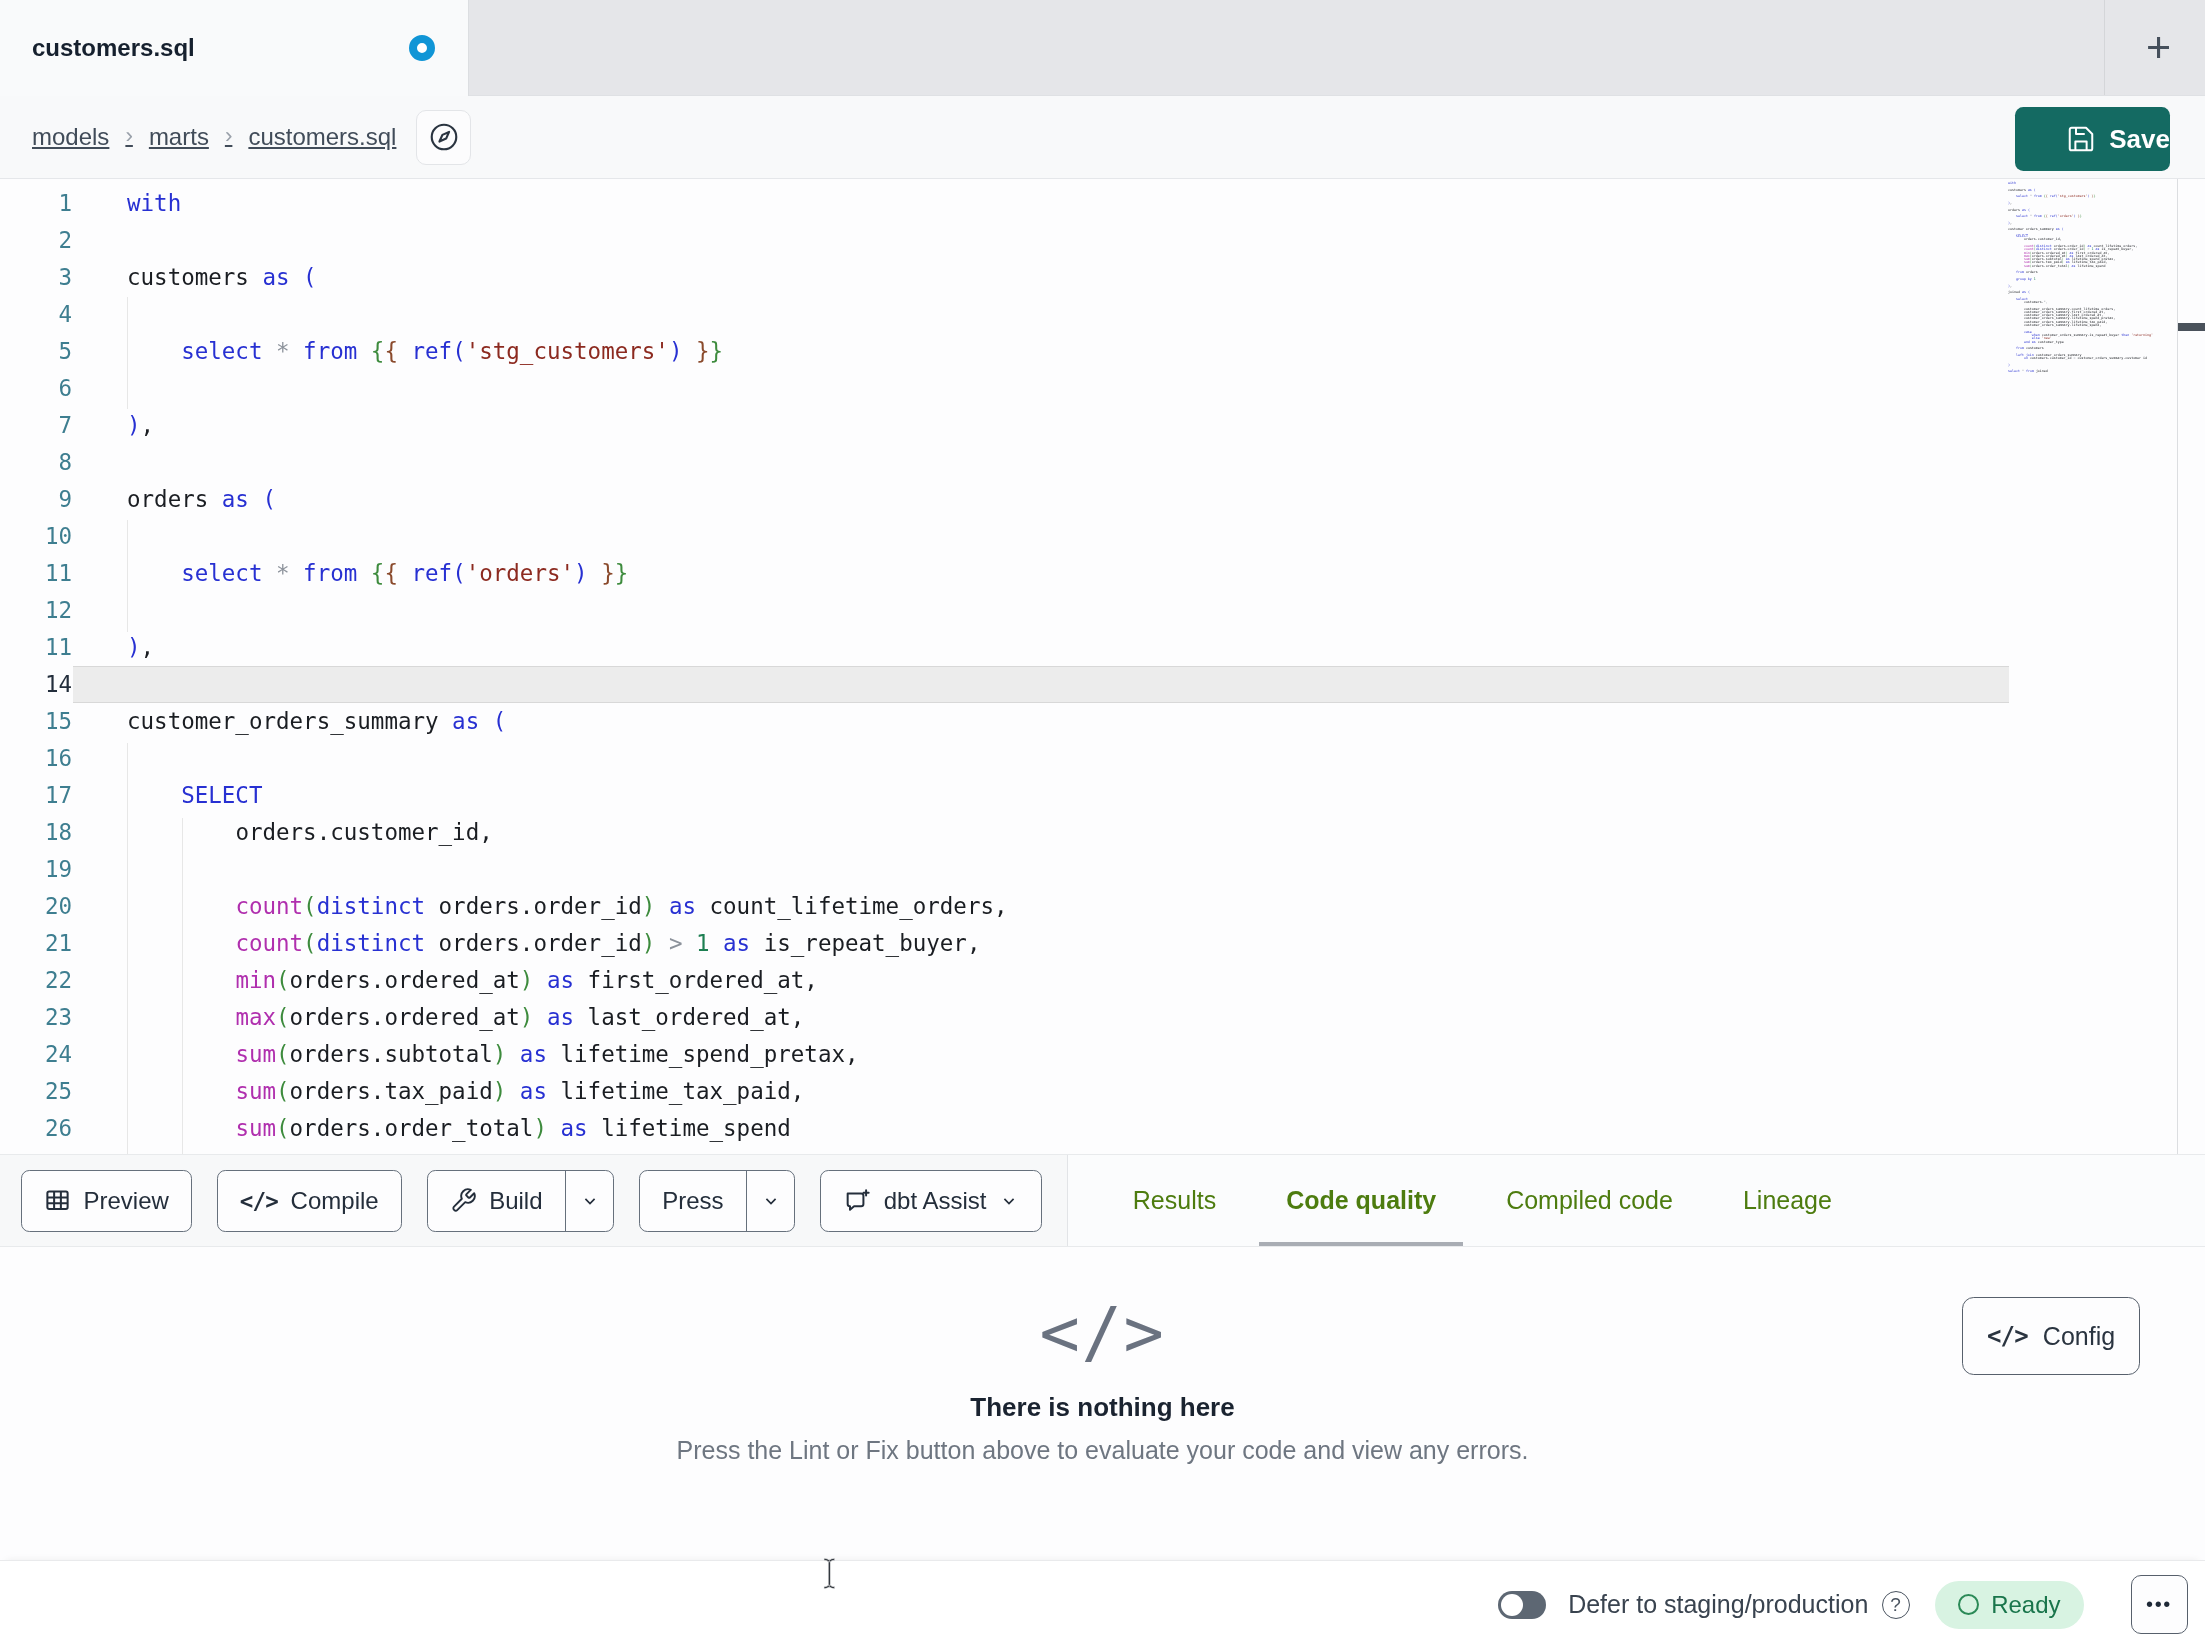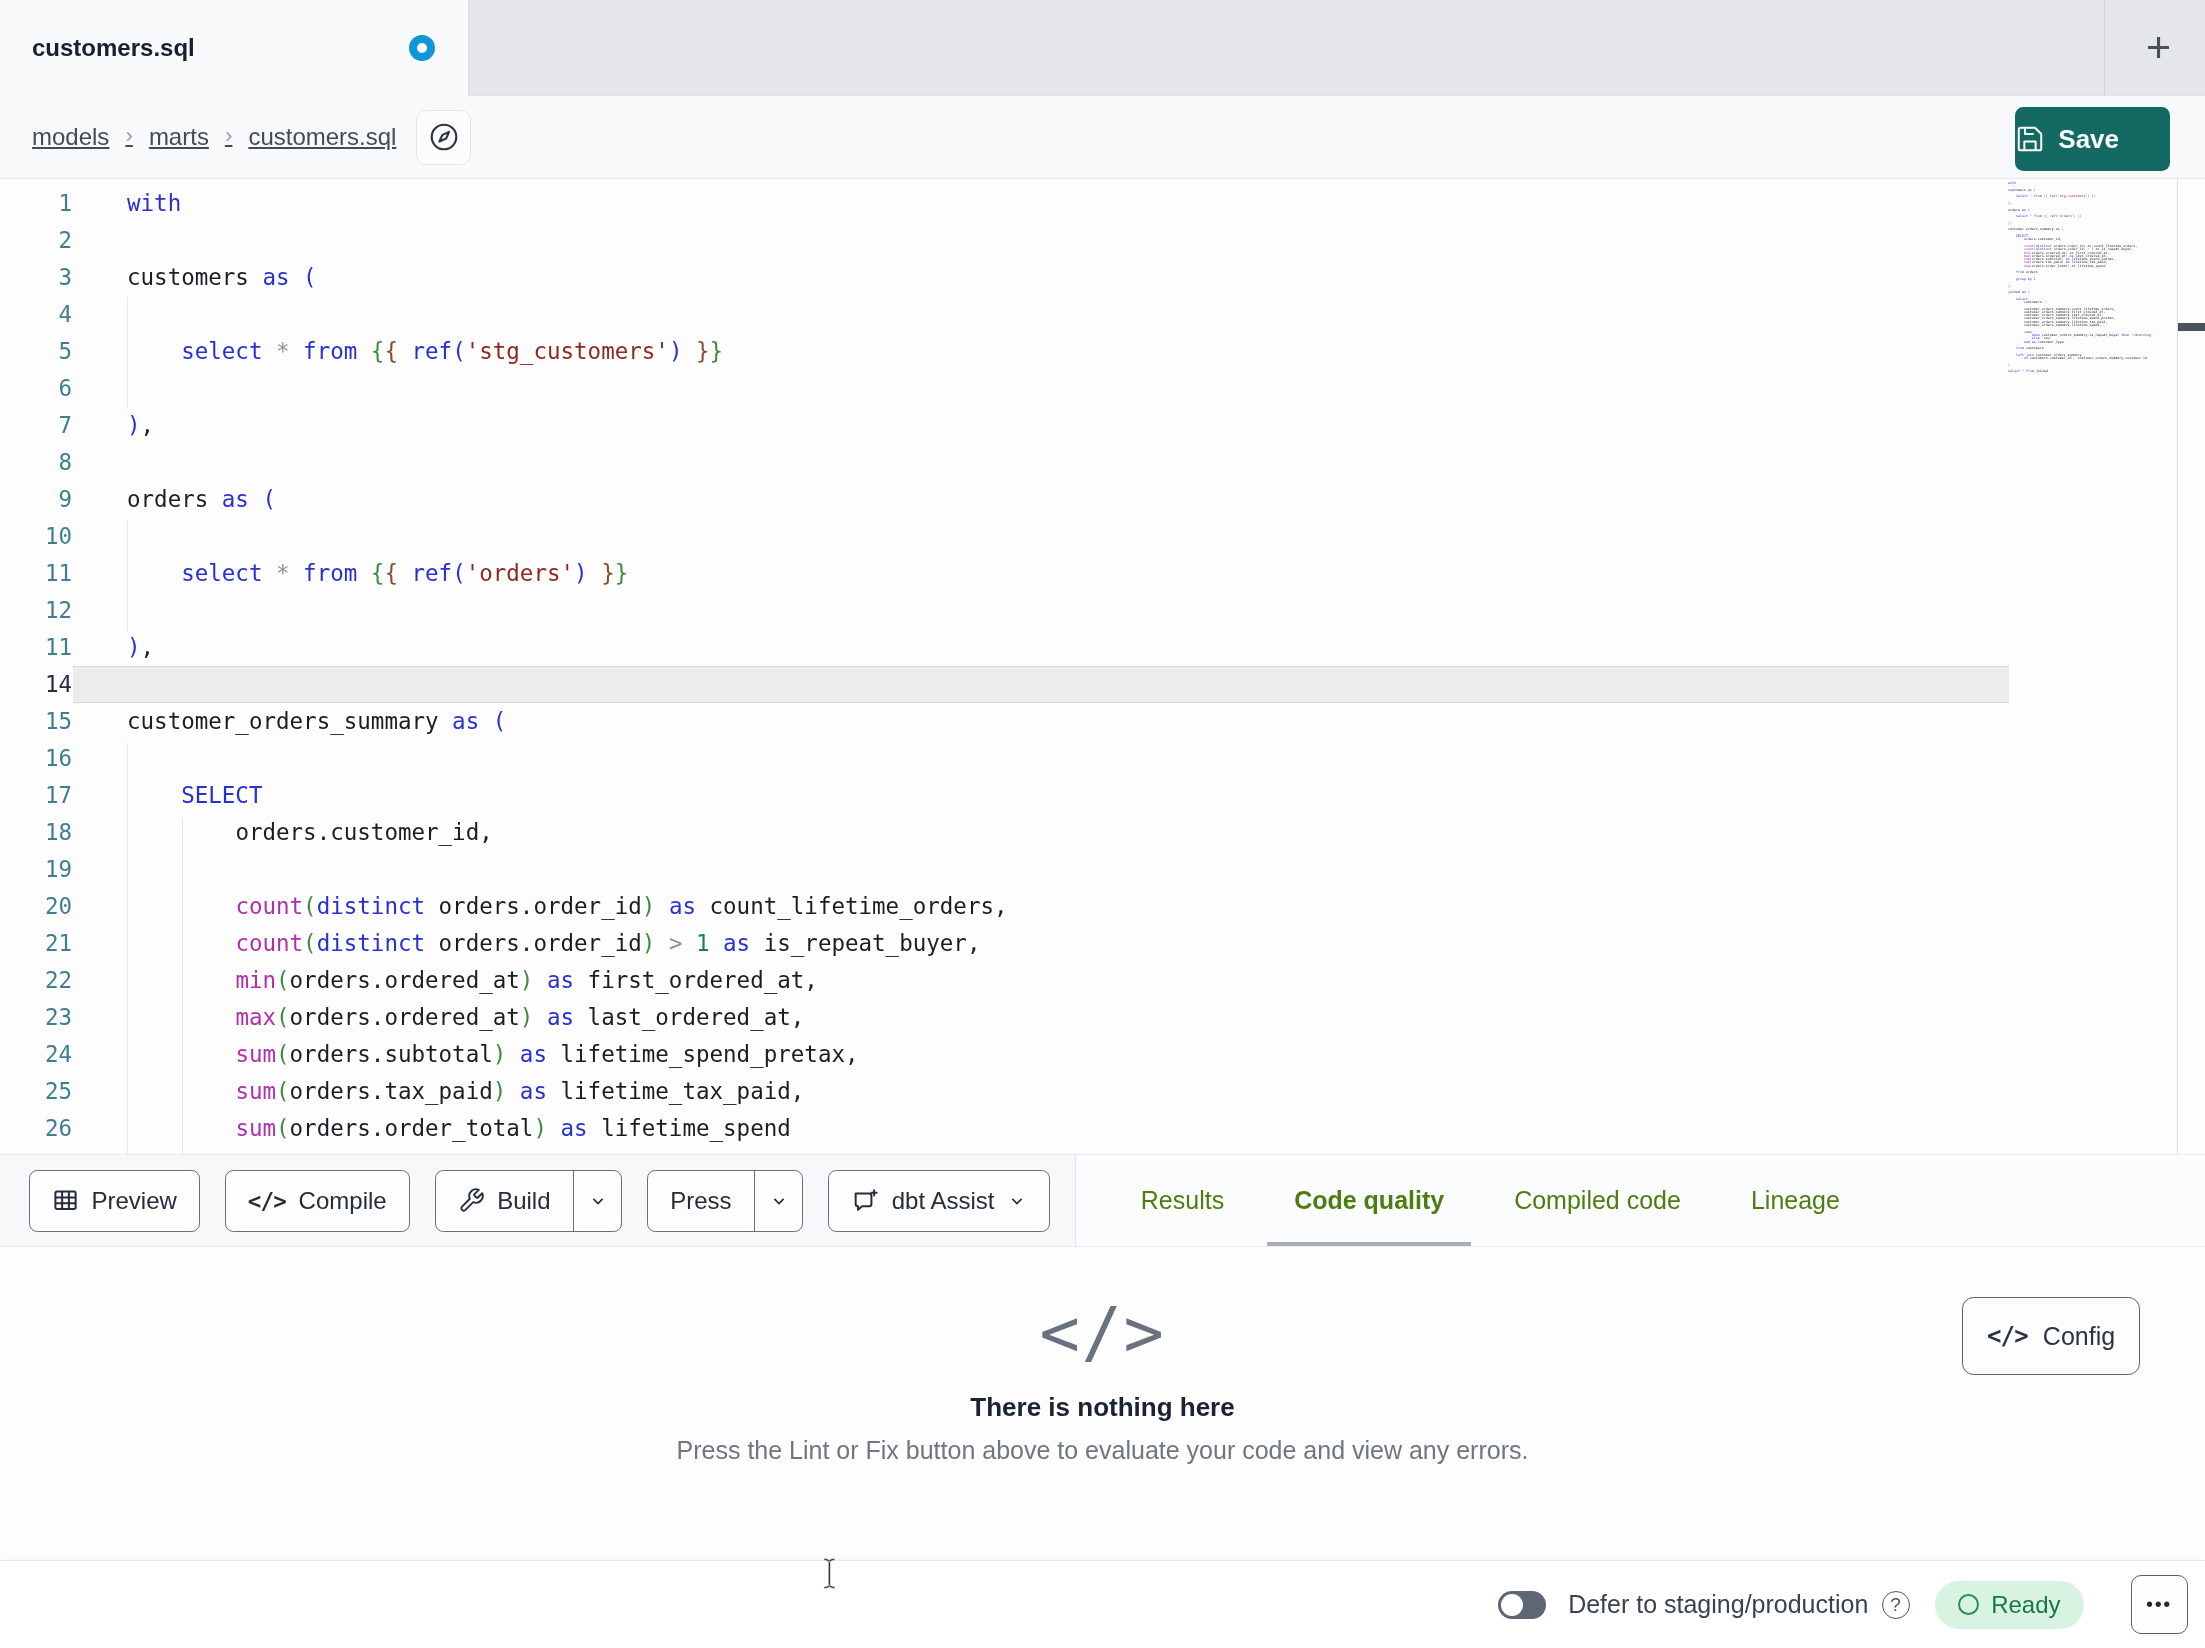--- a/index.html
+++ b/index.html
@@ -13,42 +13,42 @@
   .tab-title { font-size:24px; font-weight:700; color:#16202e; }
   .dirty-dot { margin-left:auto; width:26px; height:26px; border-radius:50%; border:8.3px solid #1095d6; background:#fff; }
   .tabbar-divider { position:absolute; left:2104px; top:0; width:0.8px; height:95px; background:#d4d6d9; }
   .new-tab { position:absolute; right:15px; top:11.7px; width:63px; height:72px; background:none; border:none; font-size:43px; font-weight:400; color:#46505c; cursor:pointer; font-family:"Liberation Sans",sans-serif; }
 
   
   .crumbbar { position:relative; height:83px; background:#f8f9fa; border-bottom:0.8px solid #e5e7ea; display:flex; align-items:center; padding:0 32px; }
   .breadcrumb { display:flex; align-items:flex-start; gap:16px; font-size:24px; color:#414c59;text-decoration:underline; }
   .crumb-sep { color:#9aa1aa; font-size:22.5px; }
   .compass-btn { margin-left:20px; width:55px; height:55px; border:0.8px solid #e3e5e8; border-radius:10px; background:#fcfcfd; display:flex; align-items:center; justify-content:center; cursor:pointer; color:#2a3440; }
-  .save-btn { position:absolute; right:35px; top:11px; width:155px; height:64px; background:#146a62; color:#fff; border:none; border-radius:8.3px; display:flex; align-items:center; justify-content:flex-start; gap:13.3px; font-size:26px; font-weight:700; cursor:pointer; font-family:"Liberation Sans",sans-serif; }
+  .save-btn { position:absolute; right:35px; top:11px; width:155px; height:64px; background:#146a62; color:#fff; border:none; border-radius:8.3px; display:flex; align-items:center; justify-content:flex-end; gap:13.3px; font-size:26px; font-weight:700; cursor:pointer; font-family:"Liberation Sans",sans-serif; }
 
   
   .editor { position:relative; height:975px; background:#fdfdfe; overflow:hidden; }
   .lines { position:absolute; left:0; top:5.8px; right:0; font-family:"DejaVu Sans Mono", monospace; font-size:22.5px; }
   .cl { position:relative; height:37px; line-height:37px; white-space:pre; }
   .ln { position:relative; z-index:2; display:inline-block; width:72px; text-align:right; color:#3e7e90; }
   .cl.active .ln { color:#232e3c; }
   .code { position:relative; z-index:2; padding-left:55px; }
   .line-hl { position:absolute; left:73px; right:196px; top:0; bottom:0; background:#ececec; border-top:0.8px solid #d8d8d8; border-bottom:0.8px solid #d8d8d8; z-index:1; }
   .guide { position:absolute; width:0.8px; background:#e7e7e7; z-index:0; }
   .tk-w { color:#1a1d22; } .tk-t { color:#1a1d22; }
   .tk-k { color:#2730d2; } .tk-b { color:#2730d2; }
   .tk-f { color:#b02fae; } .tk-s { color:#8c2a20;margin-top:44px; }
   .tk-g { color:#3d8b3d; } .tk-m { color:#8a4a2c; }
   .tk-o { color:#8c929b; } .tk-n { color:#1d7f52; }
   .minimap { position:absolute; top:3.3px; right:37px; width:160px; font-family:"DejaVu Sans Mono", monospace; font-size:3.3px; line-height:3.3px; white-space:pre; }
   .scroll-track-line { position:absolute; right:27.5px; top:0; bottom:0; width:0.8px; background:#dcdee1; }
   .scroll-marker { position:absolute; right:0; top:144px; width:27.5px; height:7.5px; background:#4a525b; }
 
   
-  .toolbar { position:relative; height:93px; background:#f7f8f9; border-top:0.8px solid #e8eaec; border-bottom:0.8px solid #e8eaec; display:flex; align-items:center;padding-left:8px; }
+  .toolbar { position:relative; height:93px; background:#f7f8f9; border-top:0.8px solid #e8eaec; border-bottom:0.8px solid #e8eaec; display:flex; align-items:center; }
   .tb-left { display:flex; align-items:center; gap:25px; padding-left:21px; height:100%; }
   .btn { display:flex; align-items:center; height:62px; background:#fdfdfe; border:1.7px solid #66707c; border-radius:8.3px; color:#242e3b; font-size:24px; cursor:pointer; font-family:"Liberation Sans",sans-serif; }
   .seg { display:flex; align-items:center; gap:12.5px; padding:0 22px; height:100%; cursor:pointer; }
   .seg-divider { width:1.7px; background:#66707c; align-self:stretch; }
   .seg-caret { width:47px; display:flex; align-items:center; justify-content:center; height:100%; cursor:pointer; }
   .code-glyph { font-family:"DejaVu Sans Mono", monospace; font-weight:700; font-size:22.5px; letter-spacing:-0.8px; }
   .tb-divider { width:0.8px; align-self:stretch; background:#e2e4e7; margin-left:25px; }
   .tb-right { flex:1; height:100%; background:#fbfcfd; display:flex; align-items:center; padding-left:30px; }
   .rtab { position:relative; height:100%; display:flex; align-items:center; padding:0 35px; font-size:25px; color:#4d7c0f; cursor:pointer; }
   .rtab.active { font-weight:700; }

